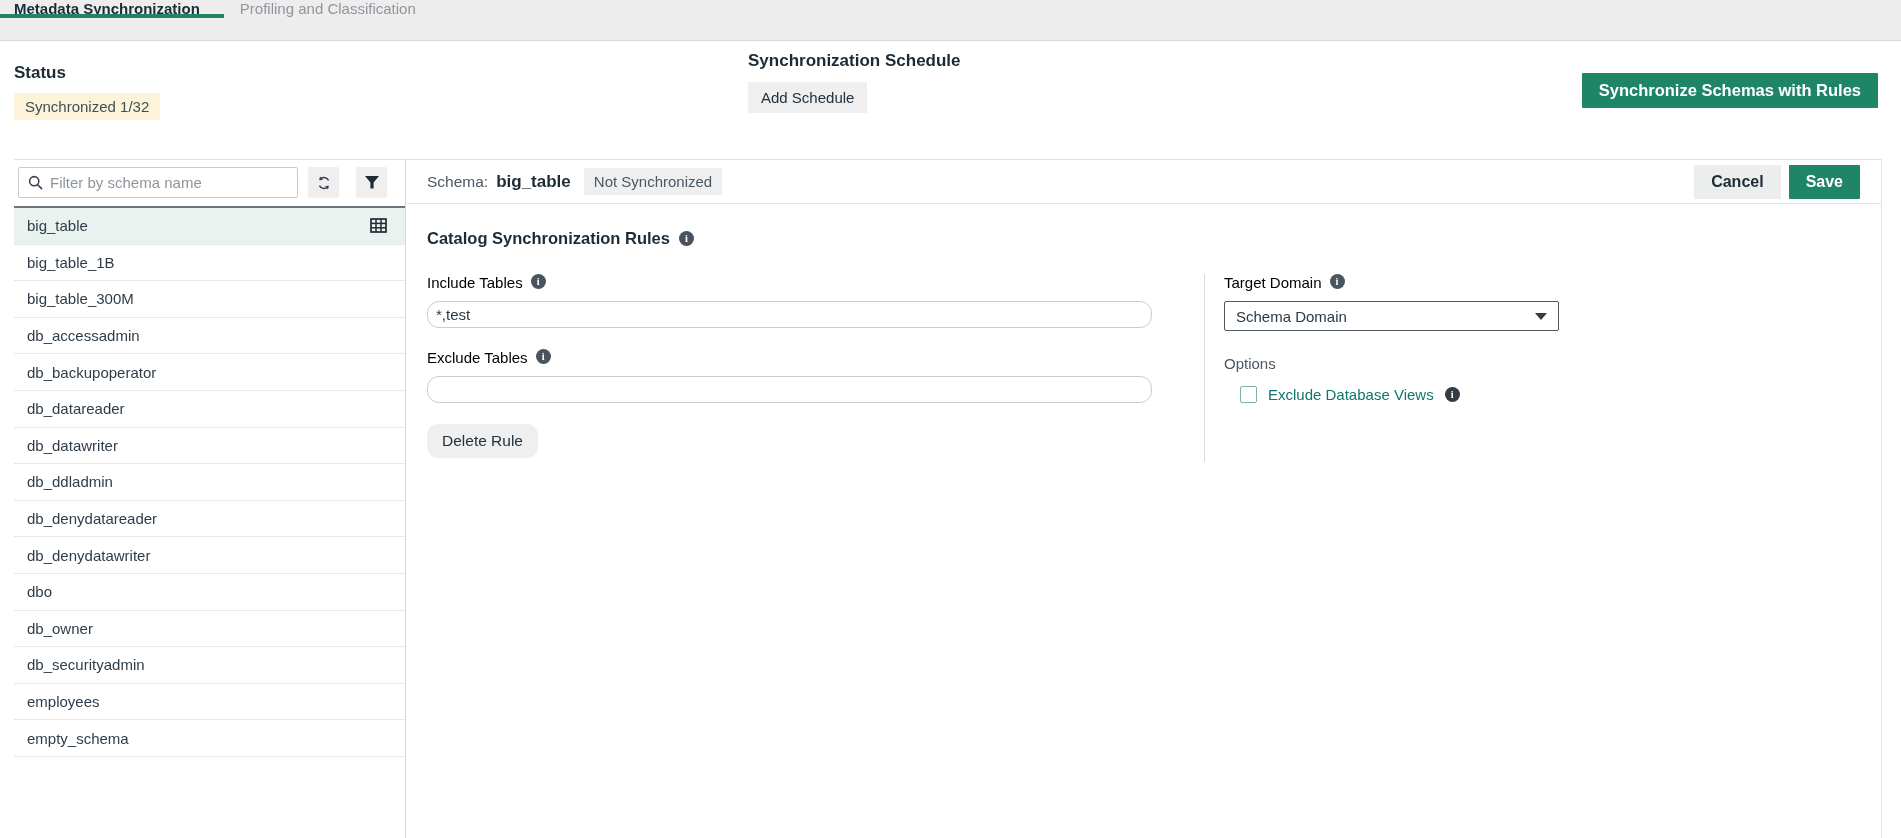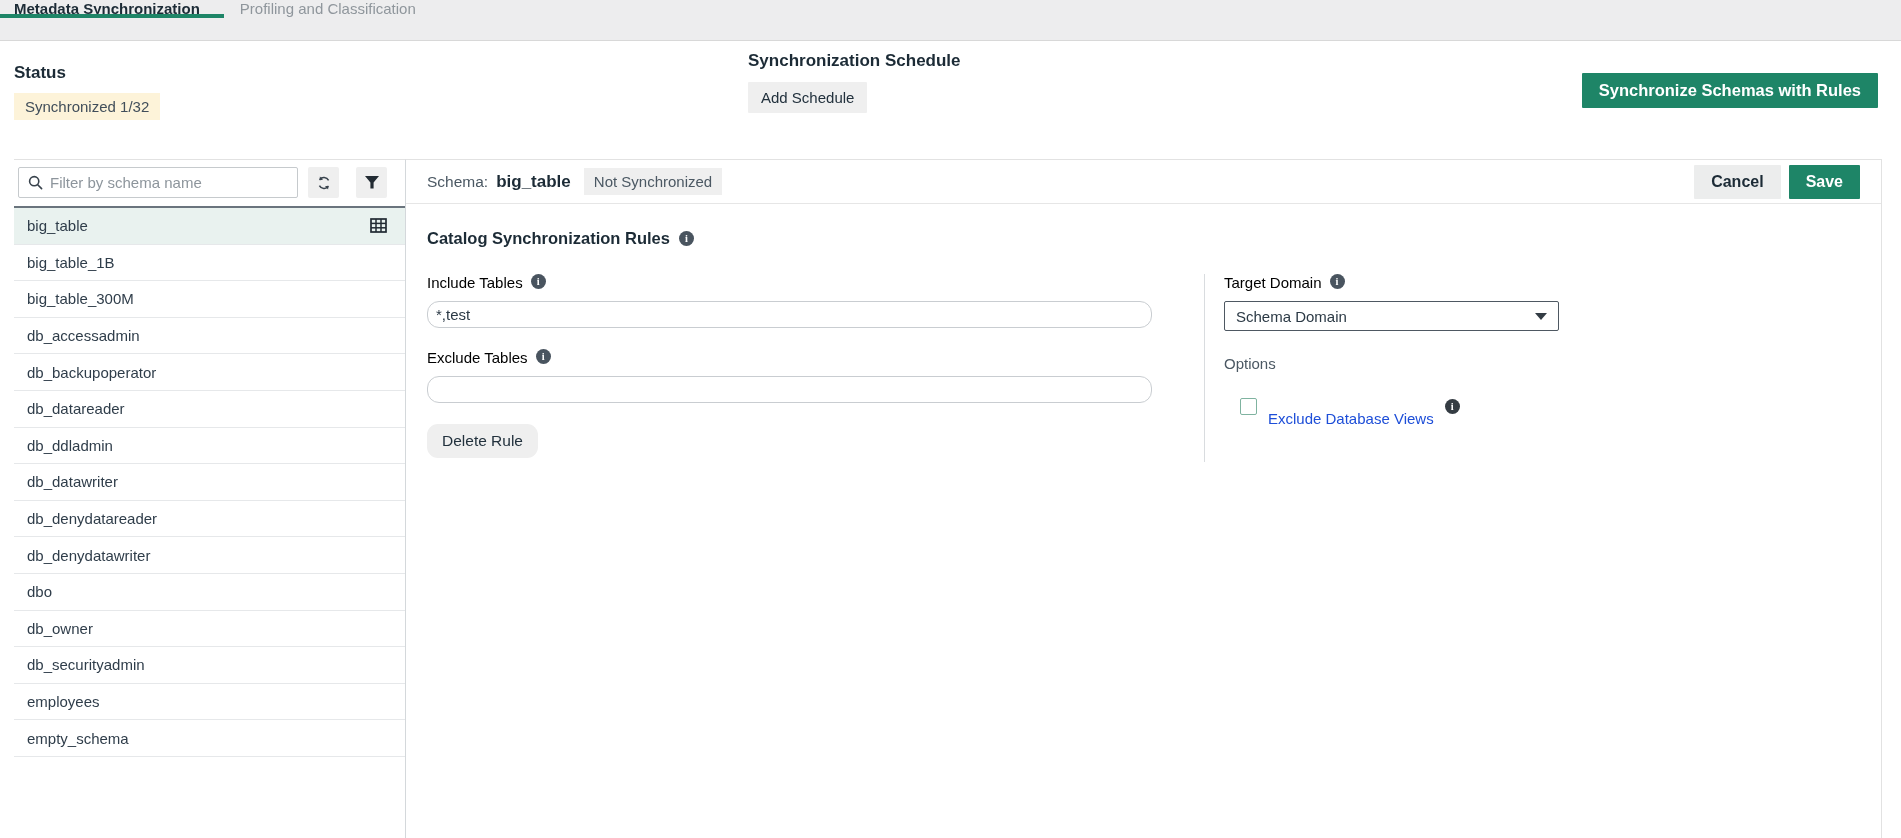--- a/index.html
+++ b/index.html
@@ -173,21 +173,21 @@
     border-left: 6.5px solid transparent; border-right: 6.5px solid transparent;
     border-top: 7px solid #333c44;
   }
   .options-label { margin-top: 24px; color: #4b5863; }
   .checkbox-row { display: flex; align-items: center; gap: 11px; margin-top: 14px; padding-left: 16px; }
   .checkbox {
     width: 17px; height: 17px; flex: none;
     border: 1.5px solid #7fb3a0; border-radius: 2px; background: #fff;
     cursor: pointer;
   }
-  .checkbox-label { color: #1d4ed8; margin-top: 24px; }
+  .checkbox-label { color: #0f766e; }
   .checkbox-row .info-icon { background: #343c43; }
 
   
   .pagination {
     display: flex; align-items: center;
     padding: 15px 0 0 29px; gap: 29px;
     font-size: 15.5px;
   }
   .page { color: #2b3945; cursor: pointer; }
   .page.active { font-weight: bold; color: #16242f; }
@@ -287,26 +287,26 @@
     <span>db_backupoperator</span>
     <span class="spacer"></span>
 
   </div>
         <div class="schema-row">
     <span>db_datareader</span>
     <span class="spacer"></span>
 
   </div>
         <div class="schema-row">
+    <span>db_datawriter</span>
+    <span class="spacer"></span>
+
+  </div>
+        <div class="schema-row">
     <span>db_ddladmin</span>
-    <span class="spacer"></span>
-
-  </div>
-        <div class="schema-row">
-    <span>db_datawriter</span>
     <span class="spacer"></span>
 
   </div>
         <div class="schema-row">
     <span>db_denydatareader</span>
     <span class="spacer"></span>
 
   </div>
         <div class="schema-row">
     <span>db_denydatawriter</span>

